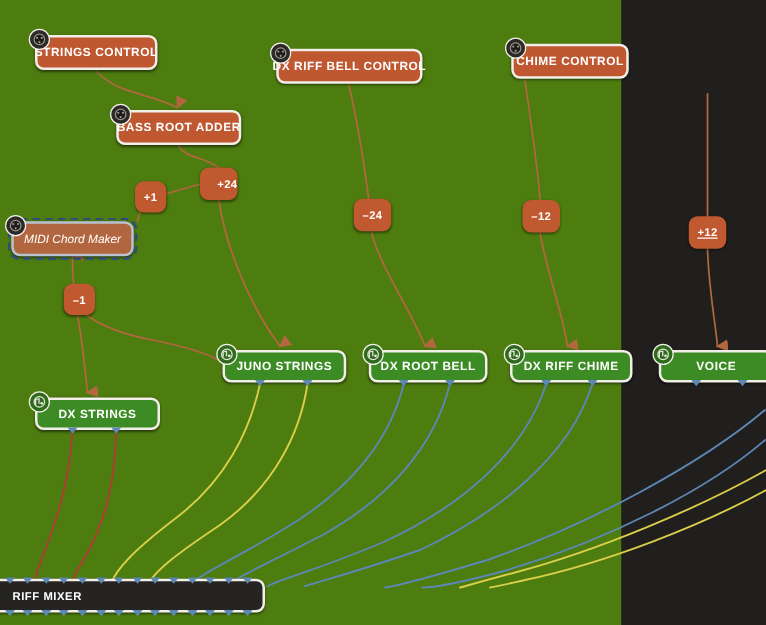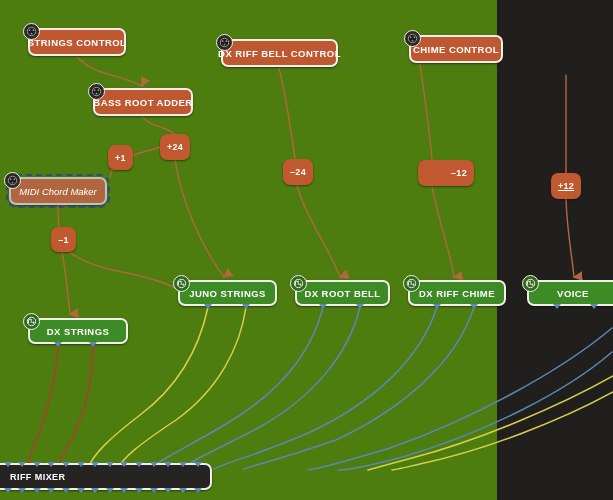--- a/index.html
+++ b/index.html
@@ -250,30 +250,30 @@
     <span>VOICE</span>
   </div>
 
   <div class="node mixer" style="left:-6px;top:463px;width:218px;height:27px;">
     <span>RIFF MIXER</span>
   </div>
 
   <div class="pill" style="left:108px;top:145px;width:25px;height:25px;">
     <span>+1</span>
   </div>
-  <div class="pill" style="left:160px;top:134px;width:30px;height:26px;">
+  <div class="pill" style="left:160px;top:134px;width:30px;height:26px;justify-content:flex-end;">
     <span>+24</span>
   </div>
   <div class="pill" style="left:51px;top:227px;width:25px;height:25px;">
     <span>–1</span>
   </div>
   <div class="pill" style="left:283px;top:159px;width:30px;height:26px;">
     <span>–24</span>
   </div>
-  <div class="pill" style="left:418px;top:160px;width:30px;height:26px;padding-left:26px;">
+  <div class="pill" style="left:418px;top:160px;width:30px;height:26px;">
     <span>–12</span>
   </div>
   <div class="pill" style="left:551px;top:173px;width:30px;height:26px;text-decoration:underline;">
     <span>+12</span>
   </div>
 
   <div class="port out" style="left:54px;top:342px;"></div>
   <div class="port out" style="left:89px;top:342px;"></div>
   <div class="port out" style="left:204px;top:304px;"></div>
   <div class="port out" style="left:242px;top:304px;"></div>

